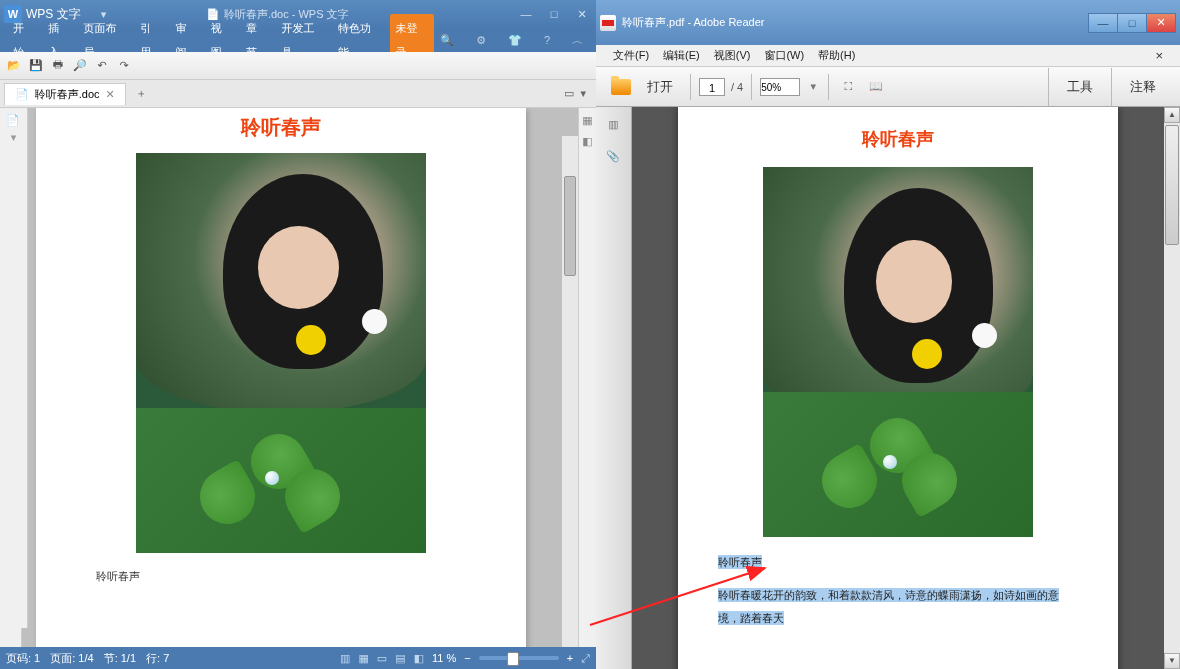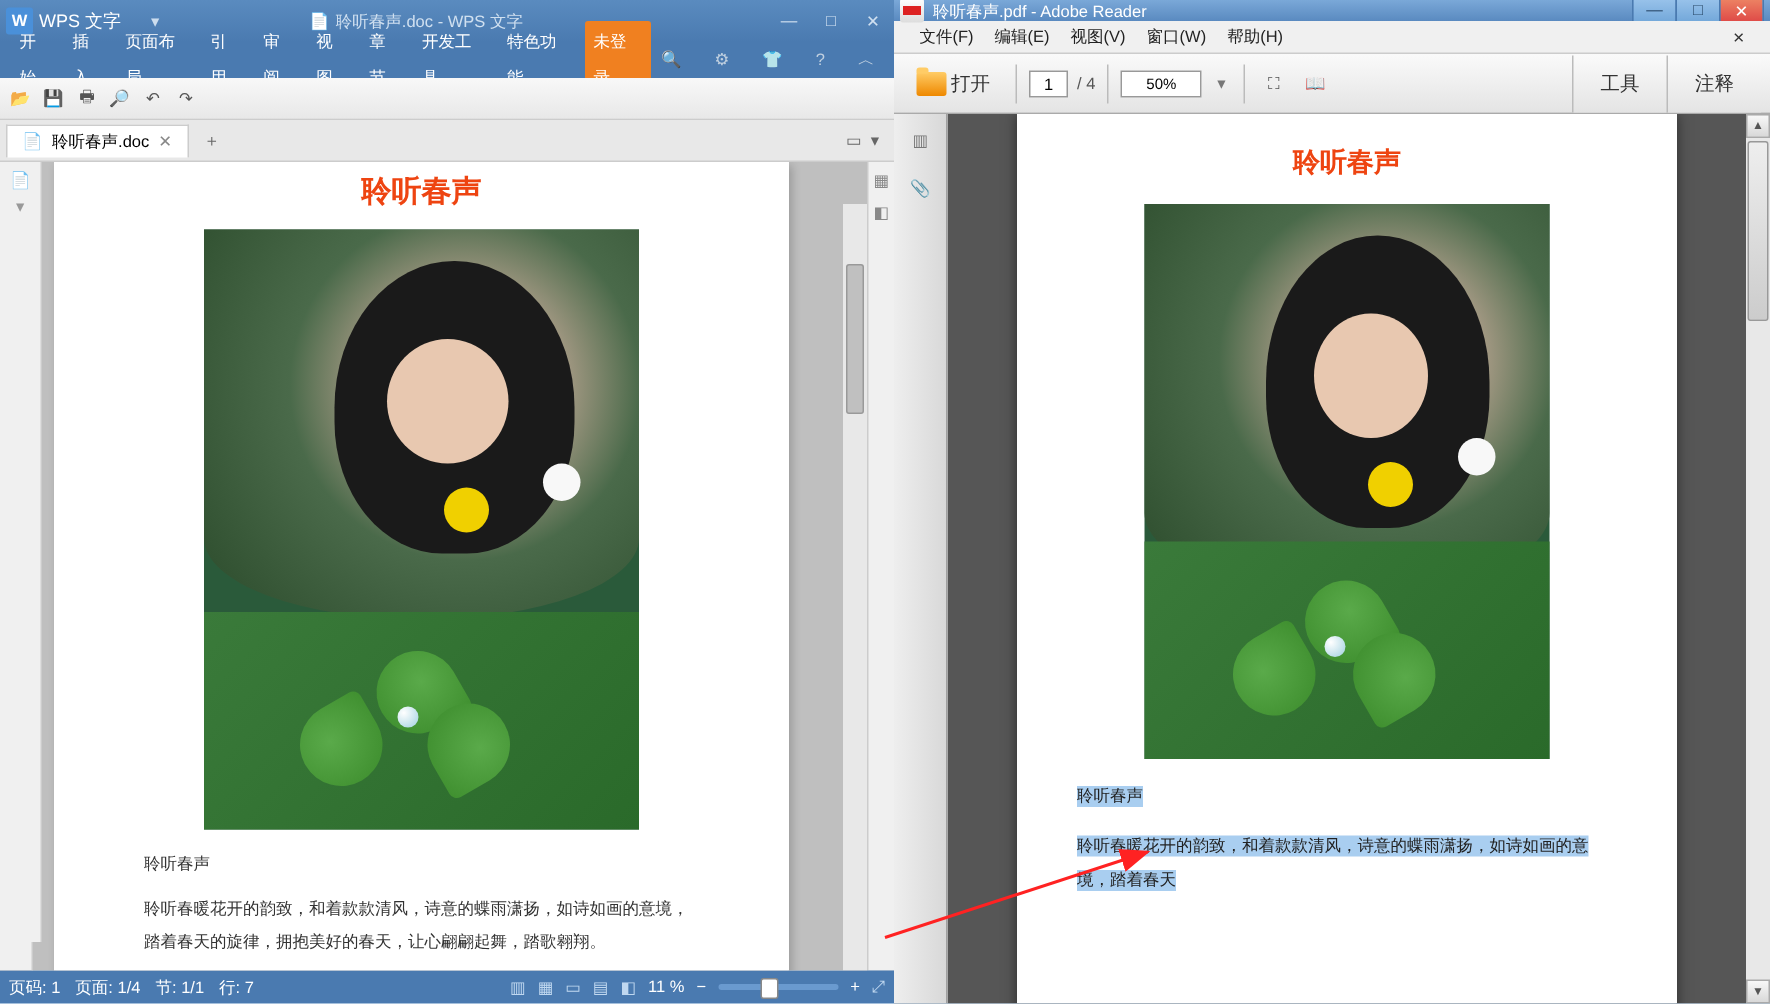--- a/index.html
+++ b/index.html
@@ -52,36 +52,36 @@
 .wps-side-right{width:18px;background:#f0f0f0;border-left:1px solid #ccc;display:flex;flex-direction:column;align-items:center;padding-top:6px;gap:8px;color:#888}
 .wps-scroll-v{position:absolute;right:0;top:28px;bottom:0;width:16px;background:#e8e8e8}
 .wps-scroll-v .thumb{position:absolute;left:2px;right:2px;top:40px;height:100px;background:#c0c0c0;border:1px solid #999;border-radius:2px}
 .wps-status{height:22px;background:#4a7ab0;display:flex;align-items:center;color:#fff;padding:0 6px;gap:10px}
 .wps-status .right{margin-left:auto;display:flex;align-items:center;gap:8px}
 .wps-status .ico2{color:#c0d8f0}
 .zoom-slider{width:80px;height:4px;background:#6a9acf;position:relative;border-radius:2px}
 .zoom-slider::after{content:"";position:absolute;left:35%;top:-4px;width:10px;height:12px;background:#fff;border:1px solid #888;border-radius:2px}
 
 
-.ar-title{height:14px;background:linear-gradient(#7aa8d8,#5a8ac0);display:flex;align-items:center;padding:0 4px;color:#fff}
+.ar-title{height:45px;background:linear-gradient(#7aa8d8,#5a8ac0);display:flex;align-items:center;padding:0 4px;color:#fff}
 .ar-title .pdf-ico{width:16px;height:16px;background:linear-gradient(#fff,#ddd);border-radius:2px;margin-right:6px;position:relative}
 .ar-title .pdf-ico::after{content:"";position:absolute;left:2px;top:5px;right:2px;height:6px;background:#d22}
 .ar-wincontrols{margin-left:auto;display:flex}
 .ar-wincontrols span{width:30px;height:20px;display:flex;align-items:center;justify-content:center;background:linear-gradient(#9cc5ec,#6fa5d8);border:1px solid #4a7ab0;margin-left:-1px;color:#2a4a6a}
 .ar-wincontrols .closew{background:linear-gradient(#e86,#d44);color:#fff}
 .ar-menu{height:22px;background:#f0f0f0;border-bottom:1px solid #ccc;display:flex;align-items:center;padding:0 17px;gap:14px;color:#222}
 .ar-menu .closex{margin-left:auto;font-family:Arial;font-size:13px;color:#333}
 .ar-tool{height:40px;background:linear-gradient(#fafafa,#e4e4e4);border-bottom:1px solid #aaa;display:flex;align-items:center;padding:0 6px;gap:6px}
 .ar-tool .sep{width:1px;height:26px;background:#bbb;margin:0 2px}
-.ar-tool .bigbtn{display:flex;align-items:center;gap:3px;padding:4px 8px;border:1px solid transparent;border-radius:3px}
+.ar-tool .bigbtn{display:flex;align-items:center;gap:16px;padding:4px 8px;border:1px solid transparent;border-radius:3px}
 .ar-tool .folder-ico{width:20px;height:16px;background:linear-gradient(#fc6,#e80);border-radius:2px;position:relative}
 .ar-tool .folder-ico::before{content:"";position:absolute;left:0;top:-3px;width:8px;height:4px;background:#fc6;border-radius:2px 2px 0 0}
 .ar-tool .openlbl{font-size:13px;color:#333}
 .ar-tool .pagebox{width:26px;height:18px;border:1px solid #999;background:#fff;text-align:center;line-height:18px}
-.ar-tool .zoombox{width:54px;height:18px;border:1px solid #999;background:#fff;text-align:center;line-height:18px;font-size:10px}
+.ar-tool .zoombox{width:40px;height:18px;border:1px solid #999;background:#fff;text-align:left;line-height:18px;font-size:10px}
 .ar-tool .arrow{width:14px;text-align:center;color:#777}
 .ar-tool .iconbtn{width:22px;height:22px;display:flex;align-items:center;justify-content:center;color:#555}
 .ar-tool .rtools{margin-left:auto;display:flex}
 .ar-tool .rtab{height:38px;padding:0 18px;display:flex;align-items:center;background:linear-gradient(#fafafa,#e4e4e4);border-left:1px solid #bbb;color:#333;font-size:13px}
 .ar-work{flex:1;display:flex;background:#555;overflow:hidden;position:relative}
 .ar-sidebar{width:36px;background:linear-gradient(90deg,#eee,#d8d8d8);border-right:1px solid #aaa;display:flex;flex-direction:column;align-items:center;padding-top:8px;gap:14px;color:#777}
 .ar-sidebar .sico{width:18px;height:18px;display:flex;align-items:center;justify-content:center}
 .ar-pagewrap{flex:1;background:#565656;display:flex;justify-content:center;overflow:hidden;position:relative}
 .ar-page{width:440px;height:620px;background:#fff;margin-top:0;box-shadow:0 0 8px rgba(0,0,0,.5);position:relative}
 .ar-page-title{text-align:center;color:#e41;font-size:18px;font-weight:bold;margin-top:20px}
@@ -169,21 +169,20 @@
                 <div class="clover">
                   <div class="leaf leaf1"></div>
                   <div class="leaf leaf2"></div>
                   <div class="leaf leaf3"></div>
                   <div class="drop"></div>
                 </div>
               </div>
           </div>
           <div class="wps-body-text">
             <div class="sub">聆听春声</div>
-            <div>聆听春暖花开的韵致，和着款款清风，诗意的蝶雨潇扬，如诗如画的意境，踏着春天的旋律，拥抱美好的春天，让心翩翩起舞，踏歌翱翔。</div>
 
           </div>
         </div>
         <div class="wps-scroll-v">
             <div class="thumb"></div>
           </div>
       </div>
       <div class="wps-side-right">
         <span>▦</span>
         <span>◧</span>

